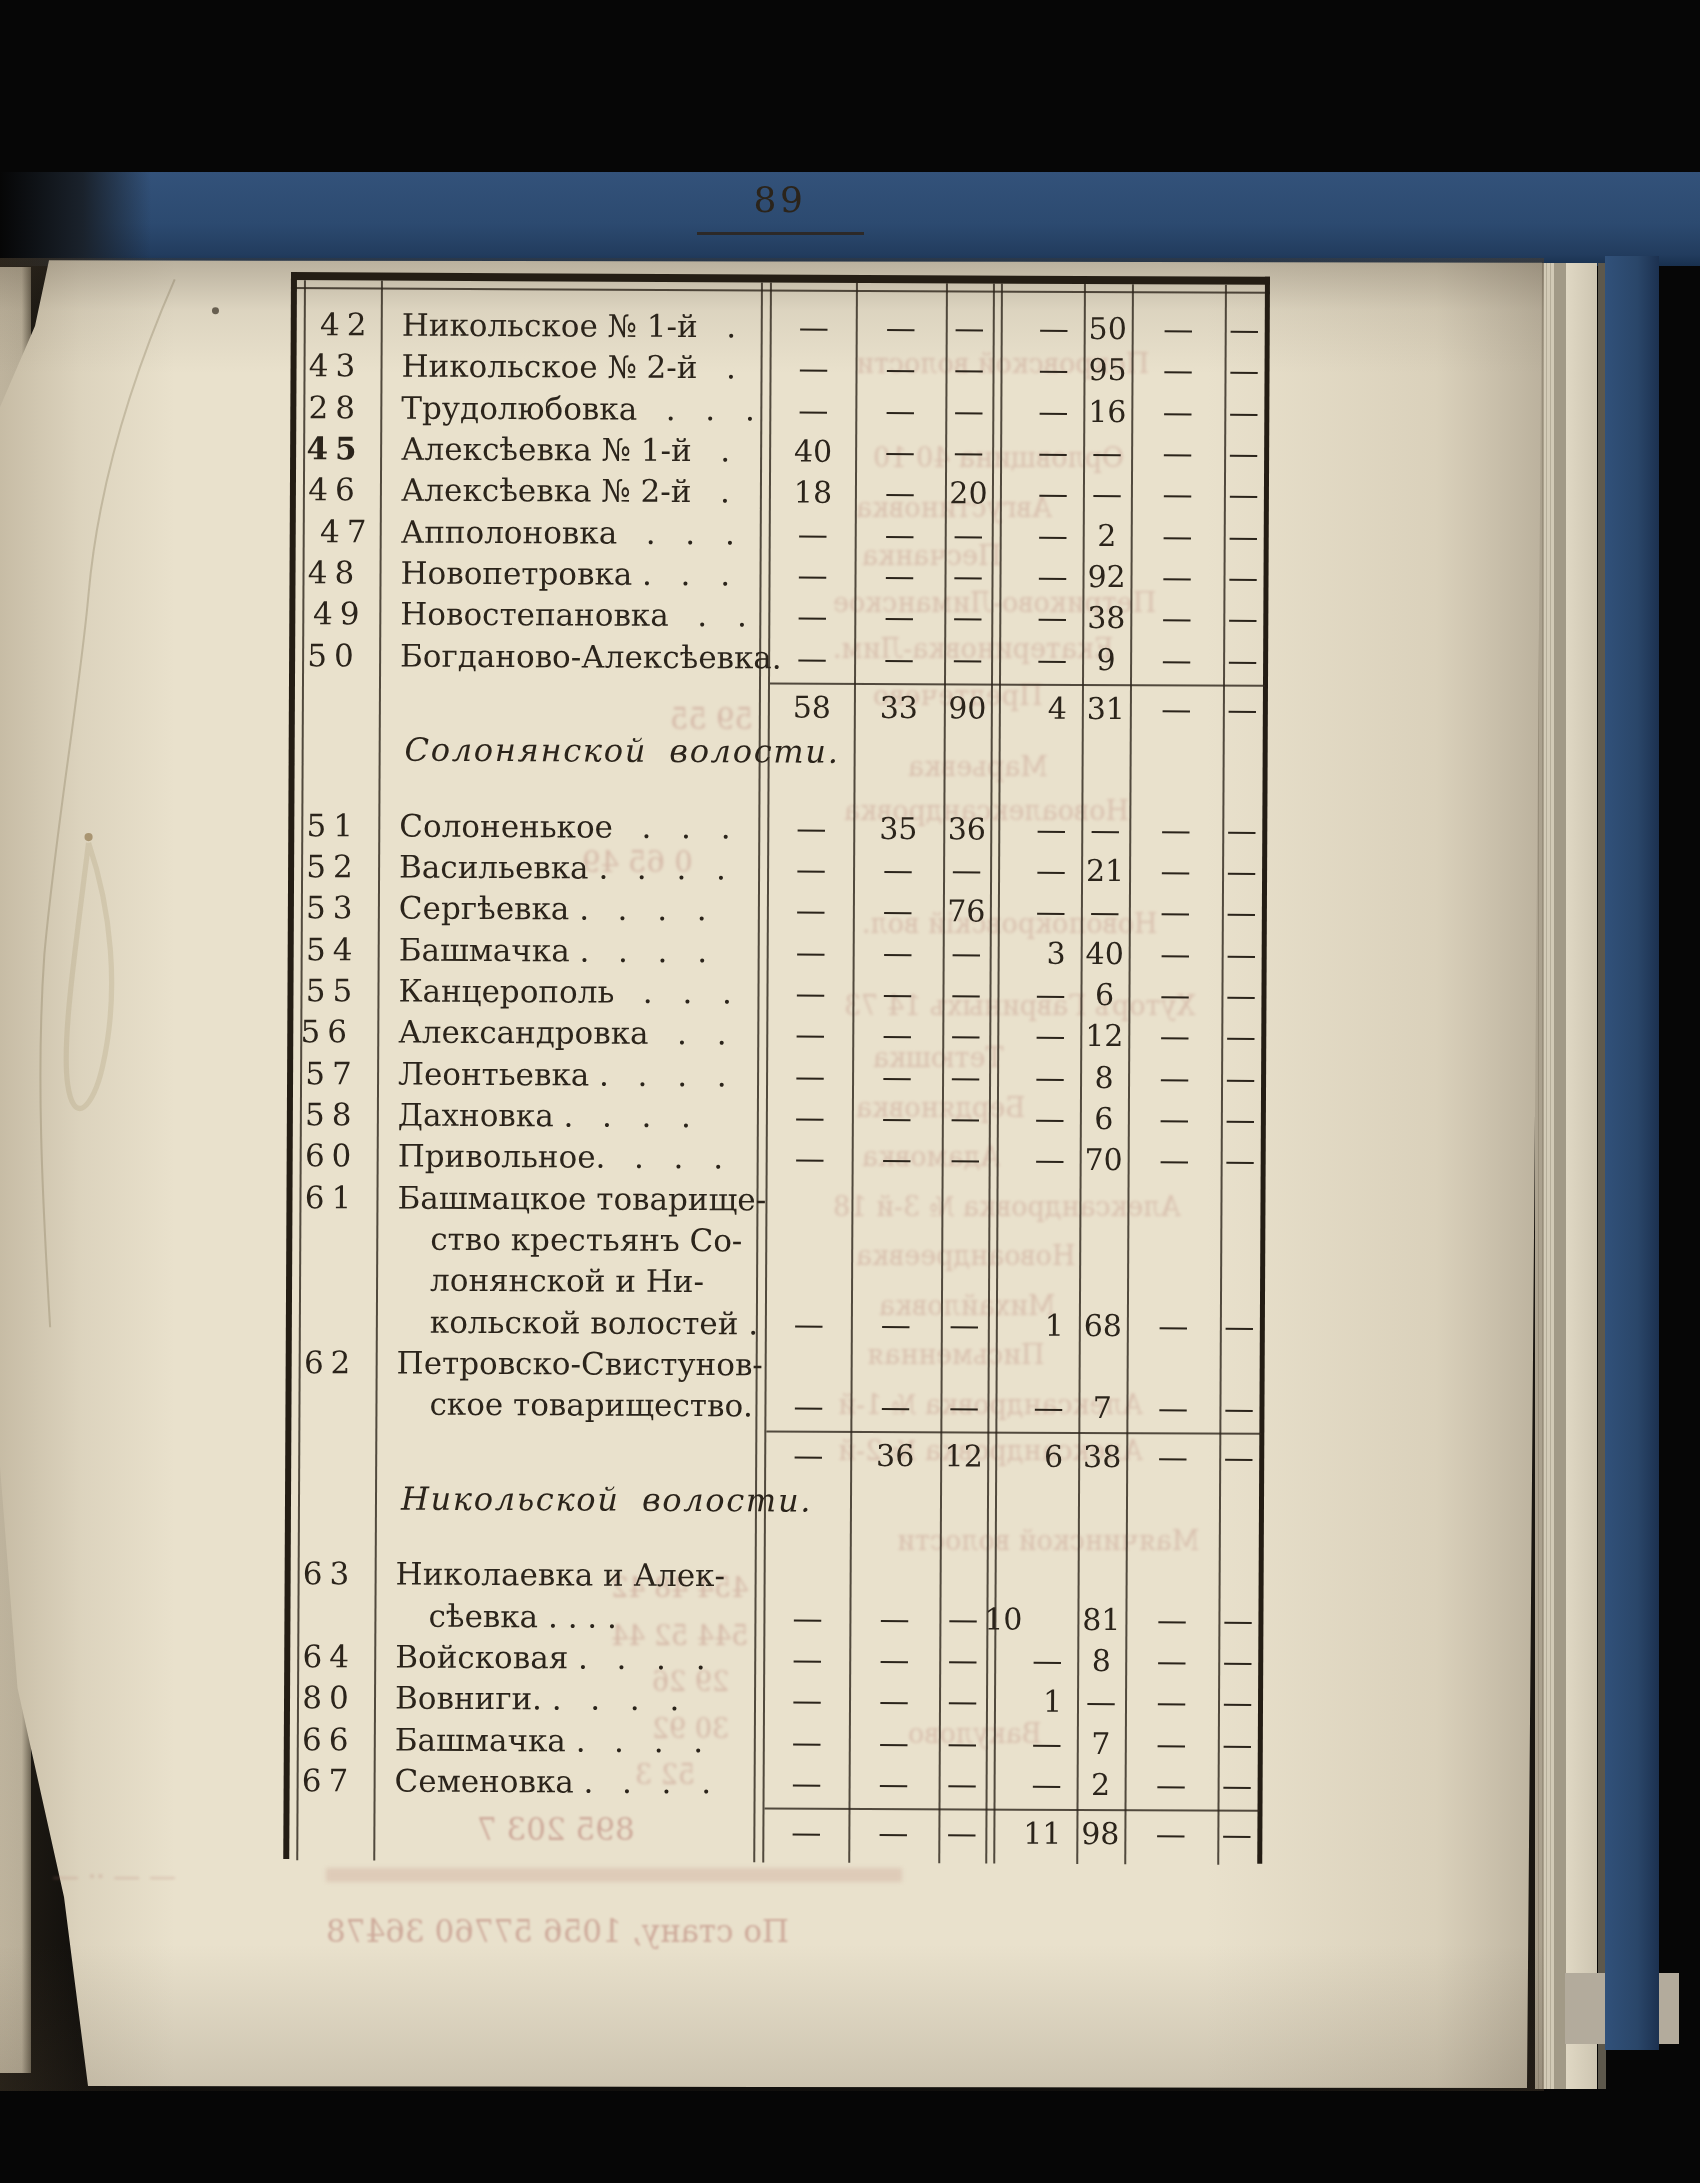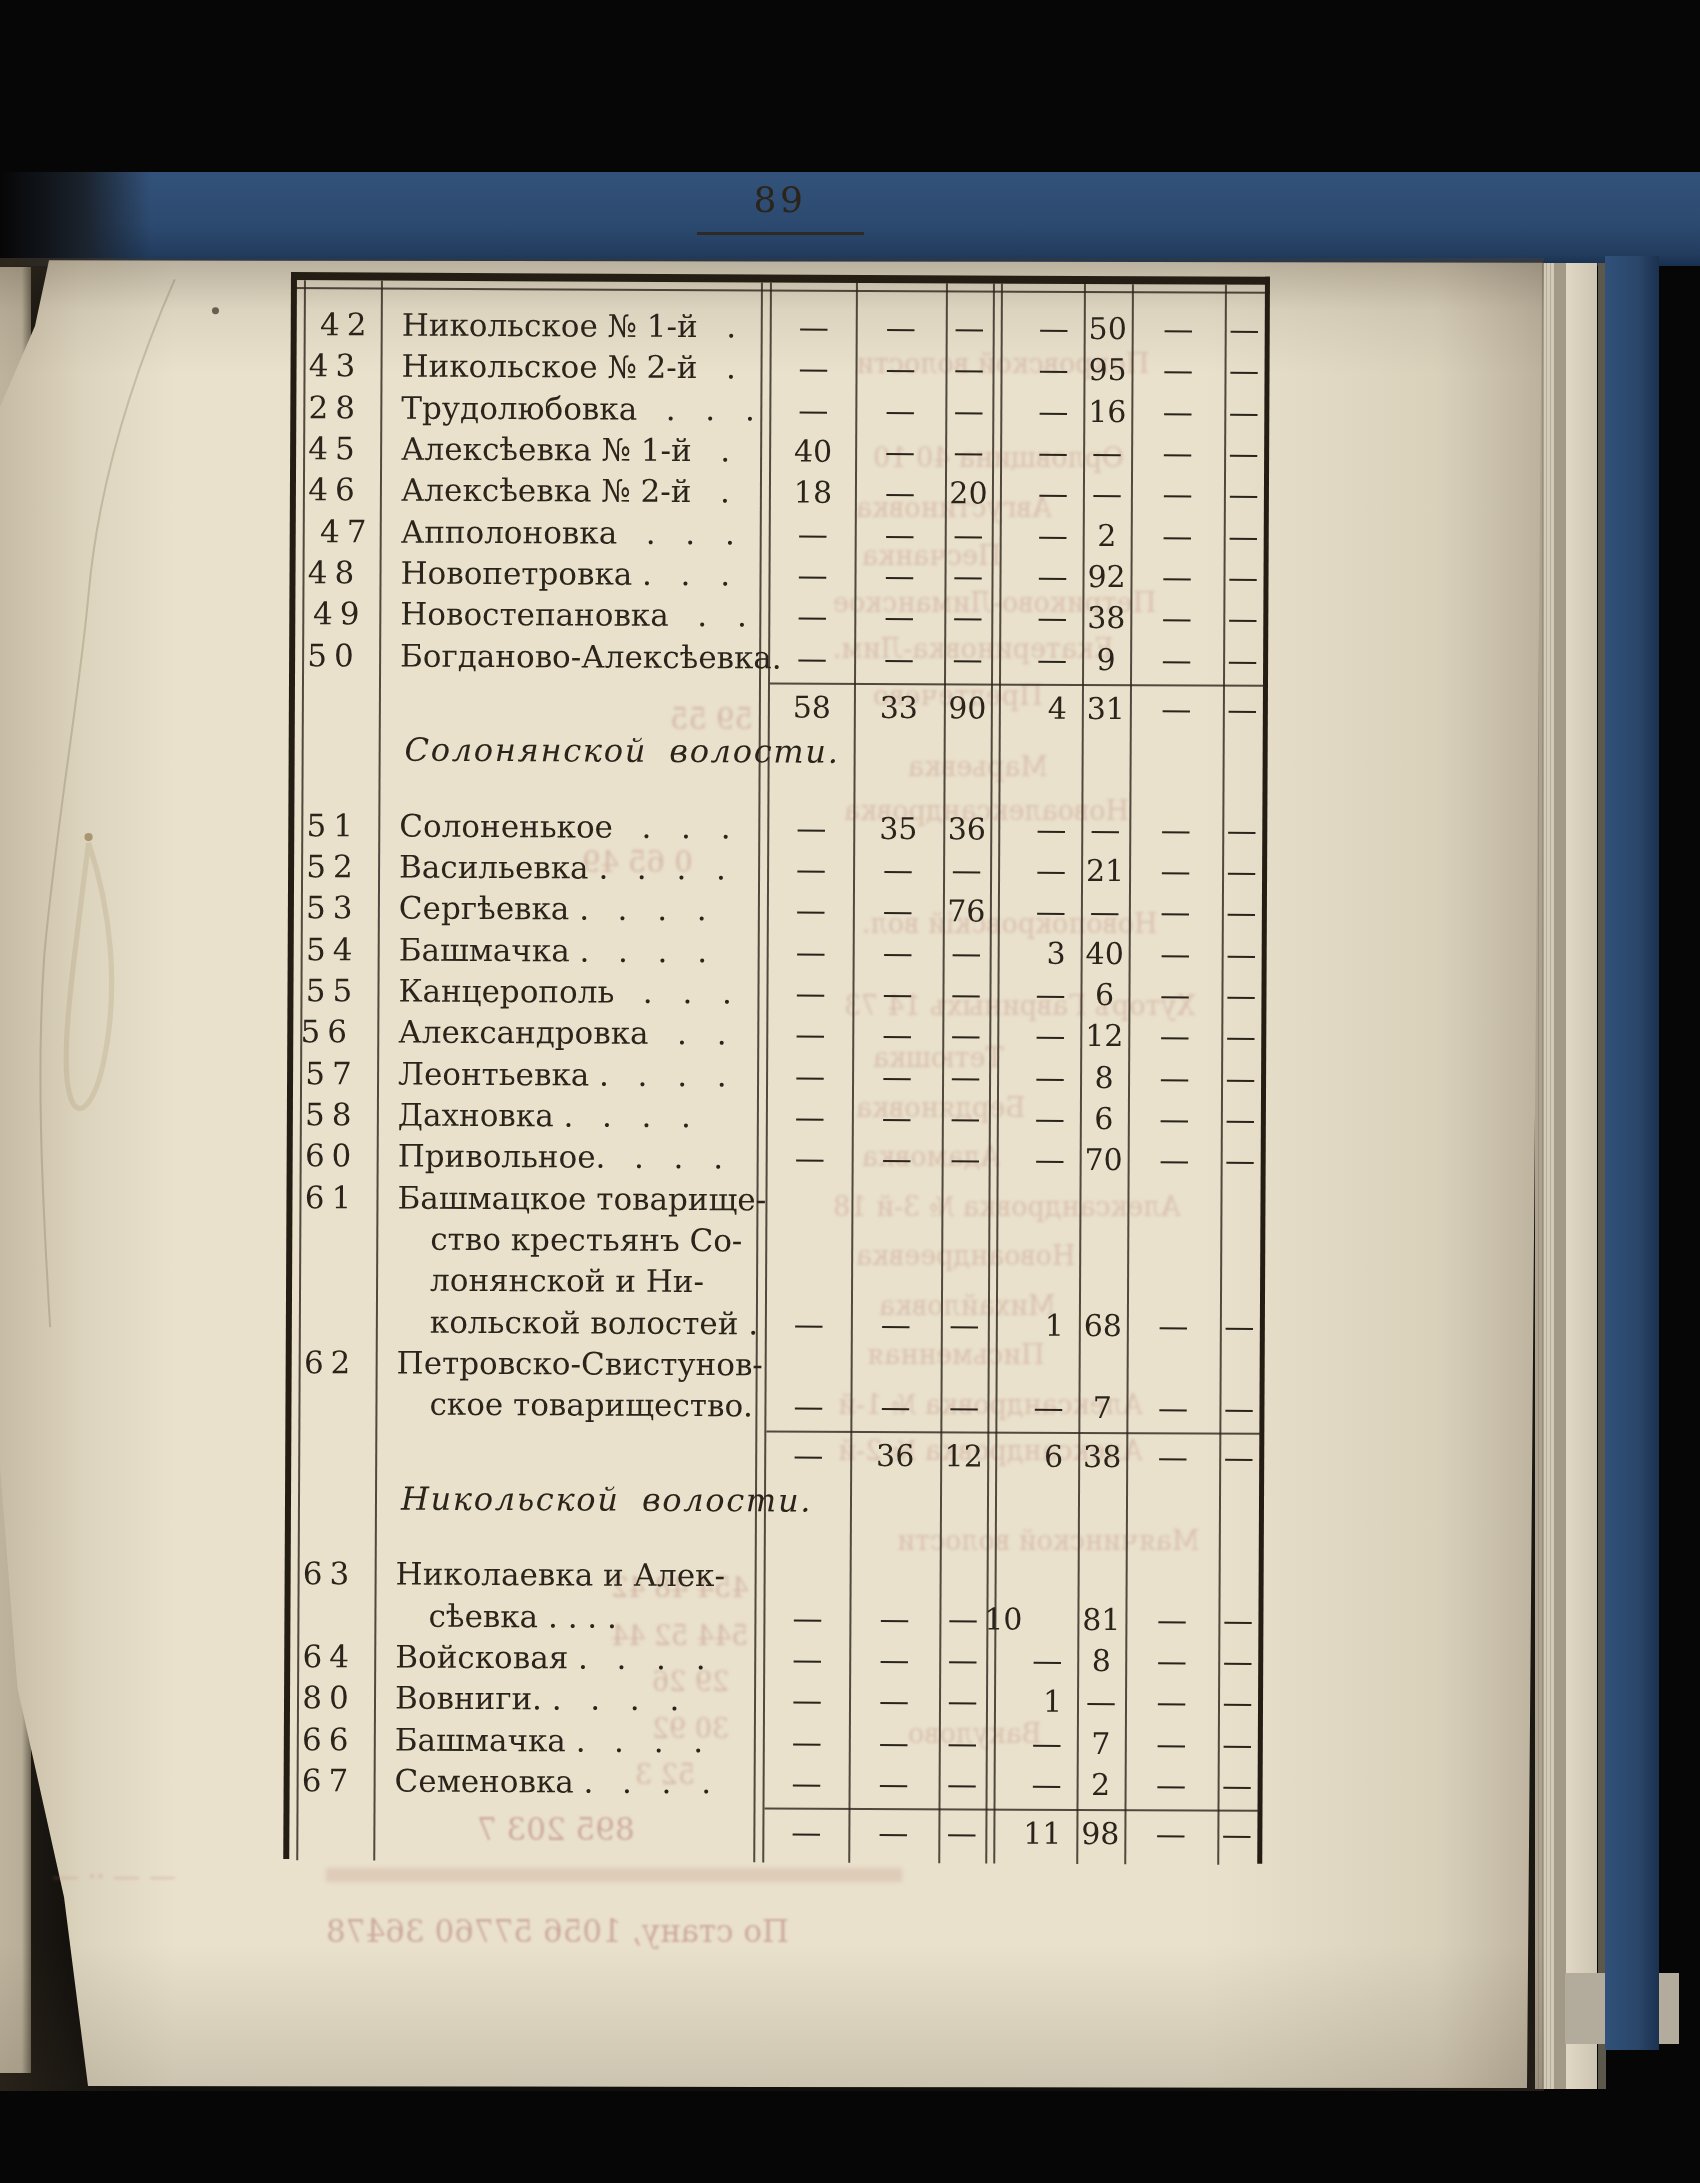--- a/index.html
+++ b/index.html
@@ -148,21 +148,21 @@
       <div class="trow-text val" style="left: 934px; top: 73px; width: 39px;">—</div>
       <div class="trow-text rownum" style="left: 0px; top: 115px; width: 90px;">28</div>
       <div class="trow-text " style="left: 111px; top: 115px;">Трудолюбовка<span class="dots"> .   .   .</span></div>
       <div class="trow-text val" style="left: 481px; top: 115px; width: 84px;">—</div>
       <div class="trow-text val" style="left: 565px; top: 115px; width: 90px;">—</div>
       <div class="trow-text val" style="left: 655px; top: 115px; width: 47px;">—</div>
       <div class="trow-text val r" style="left: 709px; top: 115px; width: 84px;">—</div>
       <div class="trow-text val" style="left: 793px; top: 115px; width: 48px;">16</div>
       <div class="trow-text val" style="left: 841px; top: 115px; width: 93px;">—</div>
       <div class="trow-text val" style="left: 934px; top: 115px; width: 39px;">—</div>
-      <div class="trow-text rownum" style="left: 0px; top: 156px; width: 90px;">45</div>
+      <div class="trow-text rownum" style="left: 0px; top: 156px; width: 90px; font-weight: bold;">45</div>
       <div class="trow-text " style="left: 111px; top: 156px;">Алексѣевка № 1-й<span class="dots"> .</span></div>
       <div class="trow-text val" style="left: 481px; top: 156px; width: 84px;">40</div>
       <div class="trow-text val" style="left: 565px; top: 156px; width: 90px;">—</div>
       <div class="trow-text val" style="left: 655px; top: 156px; width: 47px;">—</div>
       <div class="trow-text val r" style="left: 709px; top: 156px; width: 84px;">—</div>
       <div class="trow-text val" style="left: 793px; top: 156px; width: 48px;">—</div>
       <div class="trow-text val" style="left: 841px; top: 156px; width: 93px;">—</div>
       <div class="trow-text val" style="left: 934px; top: 156px; width: 39px;">—</div>
       <div class="trow-text rownum" style="left: 0px; top: 197px; width: 90px;">46</div>
       <div class="trow-text " style="left: 111px; top: 197px;">Алексѣевка № 2-й<span class="dots"> .</span></div>

